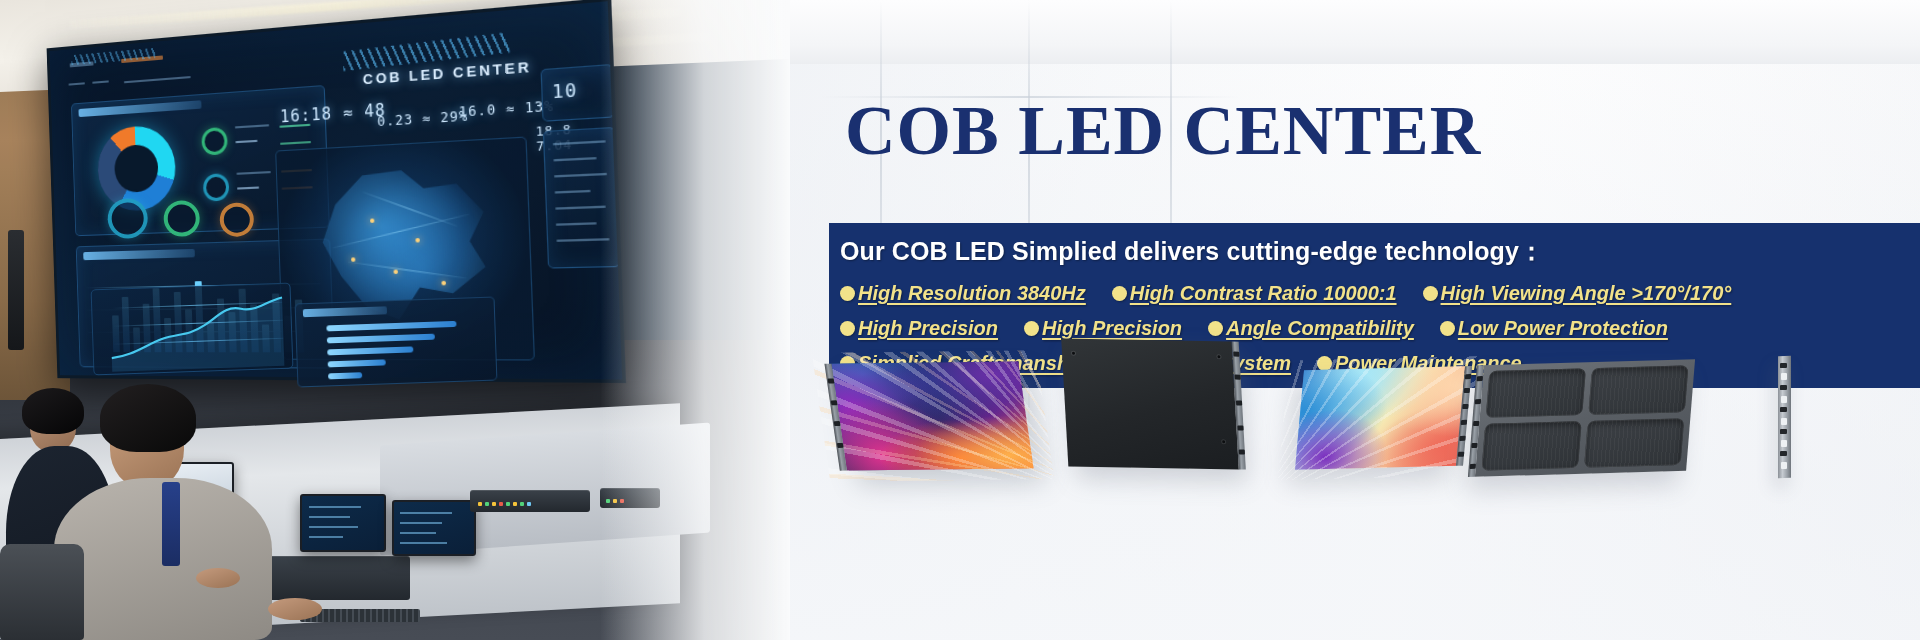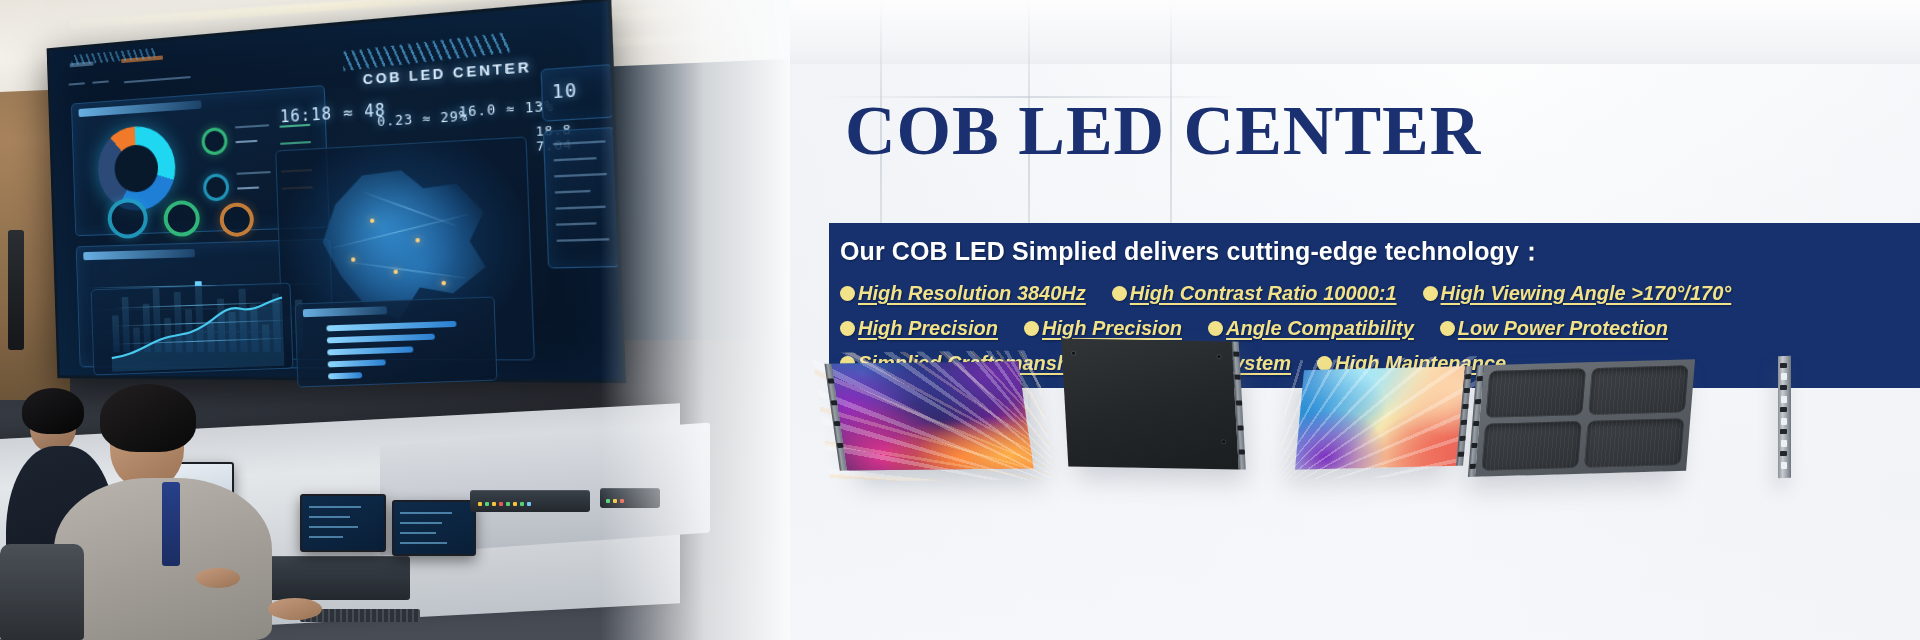--- a/index.html
+++ b/index.html
@@ -657,21 +657,21 @@
         <span class="feat-item">
           <span class="dot"></span>
           <span class="feat-text">Simplied Craftsmanship</span>
         </span>
         <span class="feat-item">
           <span class="dot"></span>
           <span class="feat-text">Simplied System</span>
         </span>
         <span class="feat-item">
           <span class="dot"></span>
-          <span class="feat-text">High Maintenance</span>
+          <span class="feat-text">Power Maintenance</span>
         </span>
       </div>
 
     </div>
   </section>
 
   <div class="products">
 
     <div class="prod p1">
       <div class="screen">

